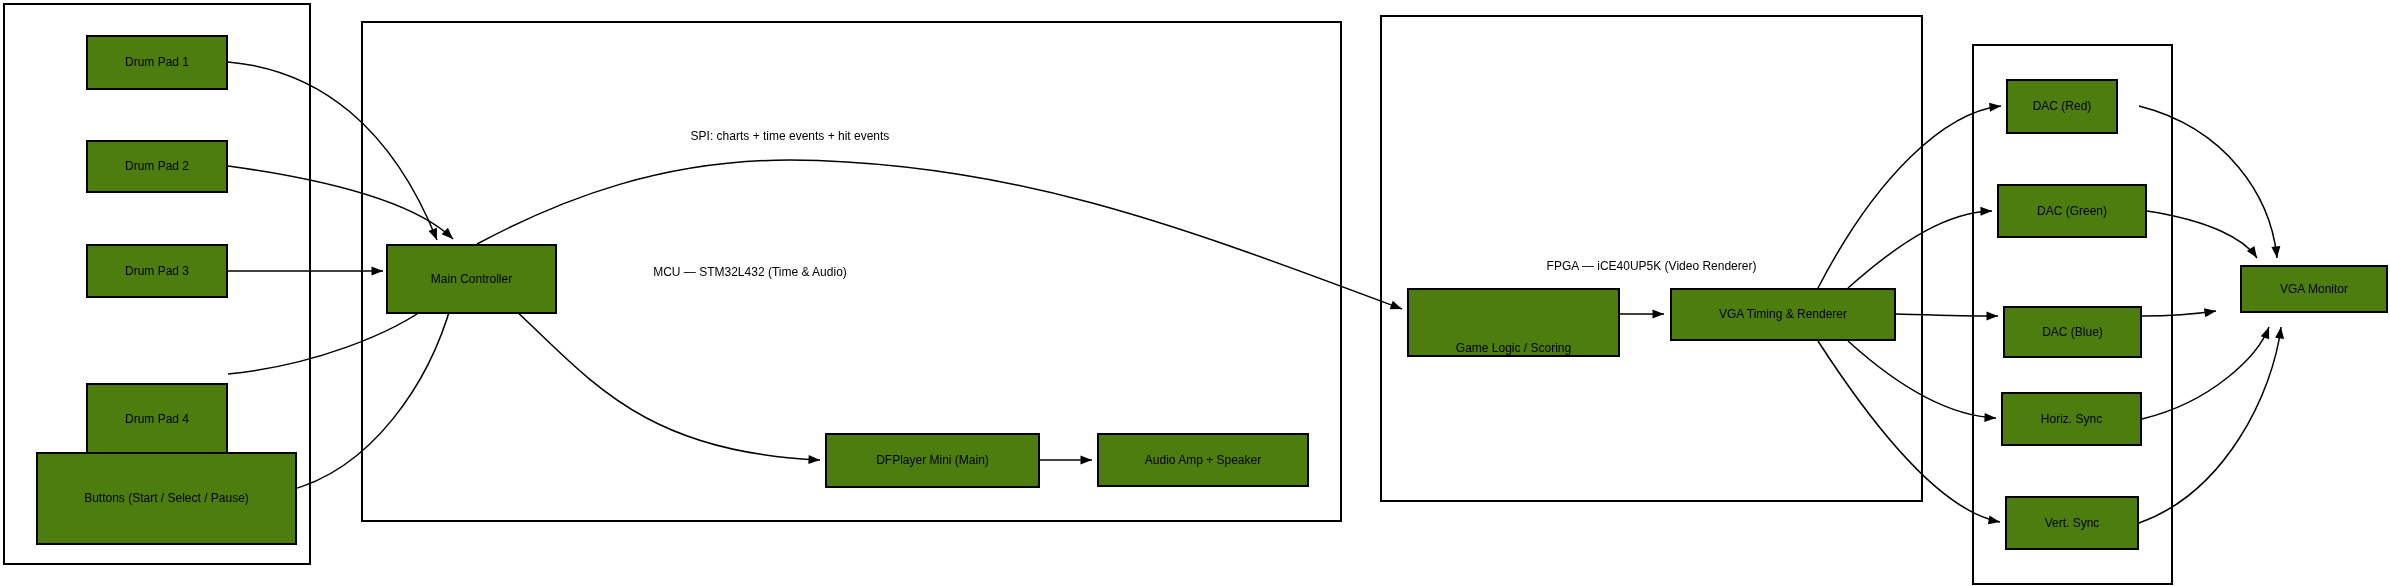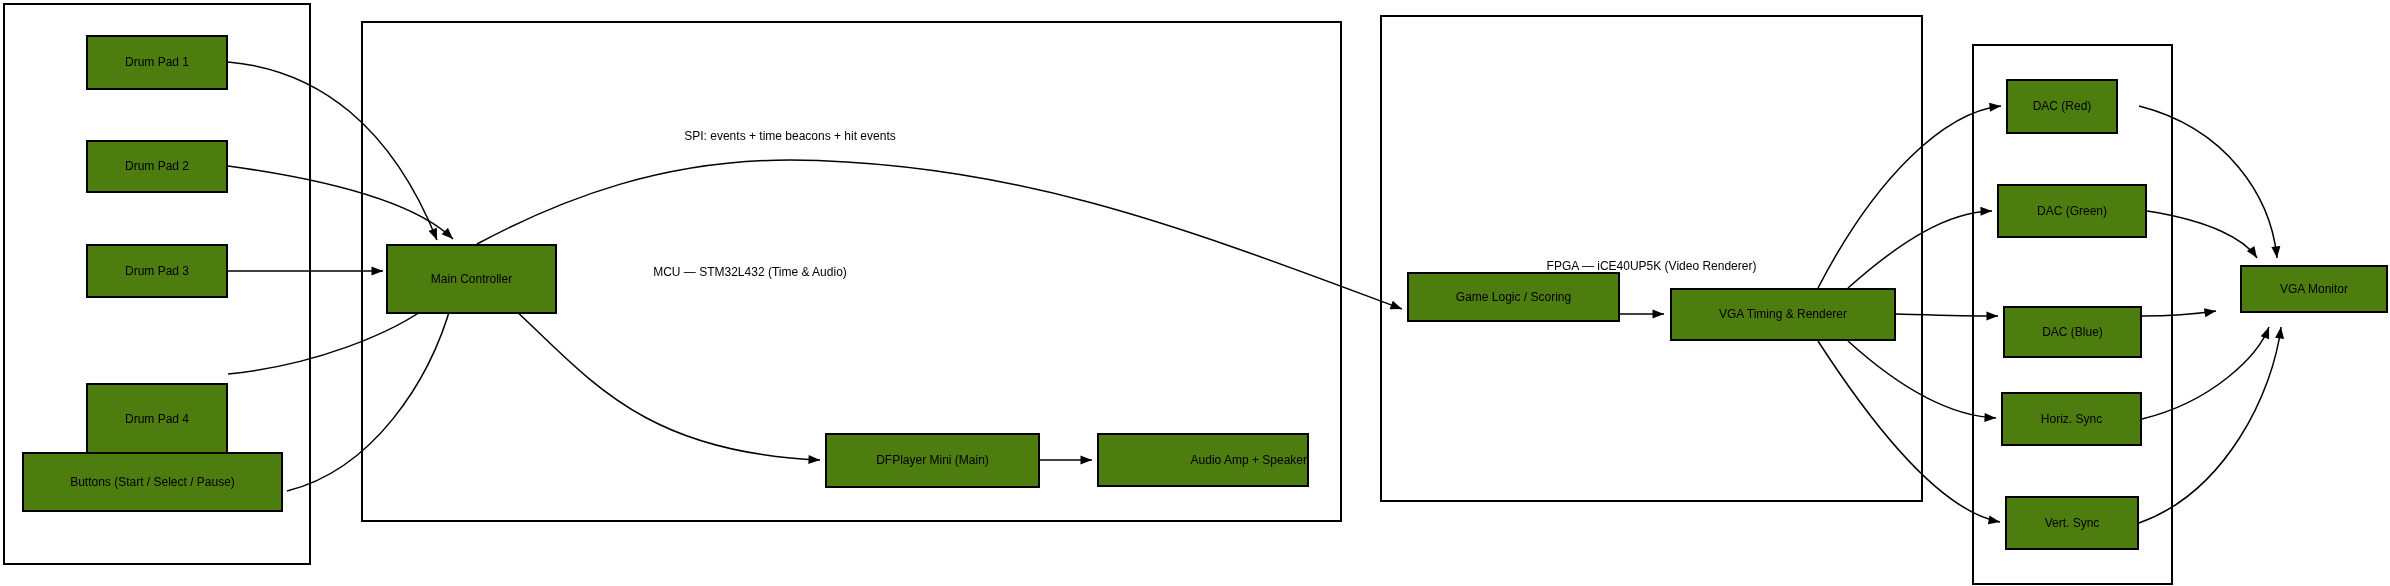--- a/index.html
+++ b/index.html
@@ -81,51 +81,51 @@
     <path class="edge" marker-end="url(#arrow)" d="M 1896 314 C 1933 315, 1962 316, 1998 316"></path>
     <path class="edge" marker-end="url(#arrow)" d="M 1848 341 C 1902 390, 1950 416, 1996 418"></path>
     <path class="edge" marker-end="url(#arrow)" d="M 1818 341 C 1882 440, 1945 512, 2000 522"></path>
     <path class="edge" marker-end="url(#arrow)" d="M 2139 106 C 2226 128, 2271 196, 2277 258"></path>
     <path class="edge" marker-end="url(#arrow)" d="M 2147 211 C 2212 221, 2245 240, 2257 258"></path>
     <path class="edge" marker-end="url(#arrow)" d="M 2142 316 C 2172 316, 2196 314, 2216 311"></path>
     <path class="edge" marker-end="url(#arrow)" d="M 2142 419 C 2212 402, 2258 356, 2269 327"></path>
     <path class="edge" marker-end="url(#arrow)" d="M 2139 523 C 2226 492, 2273 392, 2281 327"></path>
   </svg>
 
-  <div class="free-label" style="left:615px; top:129px; width:350px;">SPI: events + time beacons + hit events</div>
+  <div class="free-label" style="left:615px; top:129px; width:350px;">SPI: charts + time events + hit events</div>
   <div class="free-label" style="left:361px; top:265px; width:778px;">MCU — STM32L432 (Time &amp; Audio)</div>
   <div class="free-label" style="left:1380px; top:259px; width:543px;">FPGA — iCE40UP5K (Video Renderer)</div>
 
   <div class="node" style="left:86px; top:35px; width:142px; height:55px;">
     <span>Drum Pad 1</span>
   </div>
   <div class="node" style="left:86px; top:140px; width:142px; height:53px;">
     <span>Drum Pad 2</span>
   </div>
   <div class="node" style="left:86px; top:244px; width:142px; height:54px;">
     <span>Drum Pad 3</span>
   </div>
   <div class="node" style="left:86px; top:347px; width:142px; height:72px;margin-top:36px;">
     <span>Drum Pad 4</span>
   </div>
-  <div class="node" style="left:22px; top:452px; width:261px; height:60px;">
+  <div class="node" style="left:36px; top:452px; width:261px; height:93px;">
     <span>Buttons (Start / Select / Pause)</span>
   </div>
 
   <div class="node" style="left:386px; top:244px; width:171px; height:70px;">
     <span>Main Controller</span>
   </div>
   <div class="node" style="left:825px; top:433px; width:215px; height:55px;">
     <span>DFPlayer Mini (Main)</span>
   </div>
-  <div class="node" style="left:1097px; top:433px; width:212px; height:54px;justify-content:flex-end;">
+  <div class="node" style="left:1097px; top:433px; width:212px; height:54px;">
     <span>Audio Amp + Speaker</span>
   </div>
 
-  <div class="node" style="left:1407px; top:272px; width:213px; height:50px;">
+  <div class="node" style="left:1407px; top:288px; width:213px; height:69px;align-items:flex-end;">
     <span>Game Logic / Scoring</span>
   </div>
   <div class="node" style="left:1670px; top:288px; width:226px; height:53px;">
     <span>VGA Timing &amp; Renderer</span>
   </div>
 
   <div class="node" style="left:2006px; top:79px; width:112px; height:55px;">
     <span>DAC (Red)</span>
   </div>
   <div class="node" style="left:1997px; top:184px; width:150px; height:54px;">

